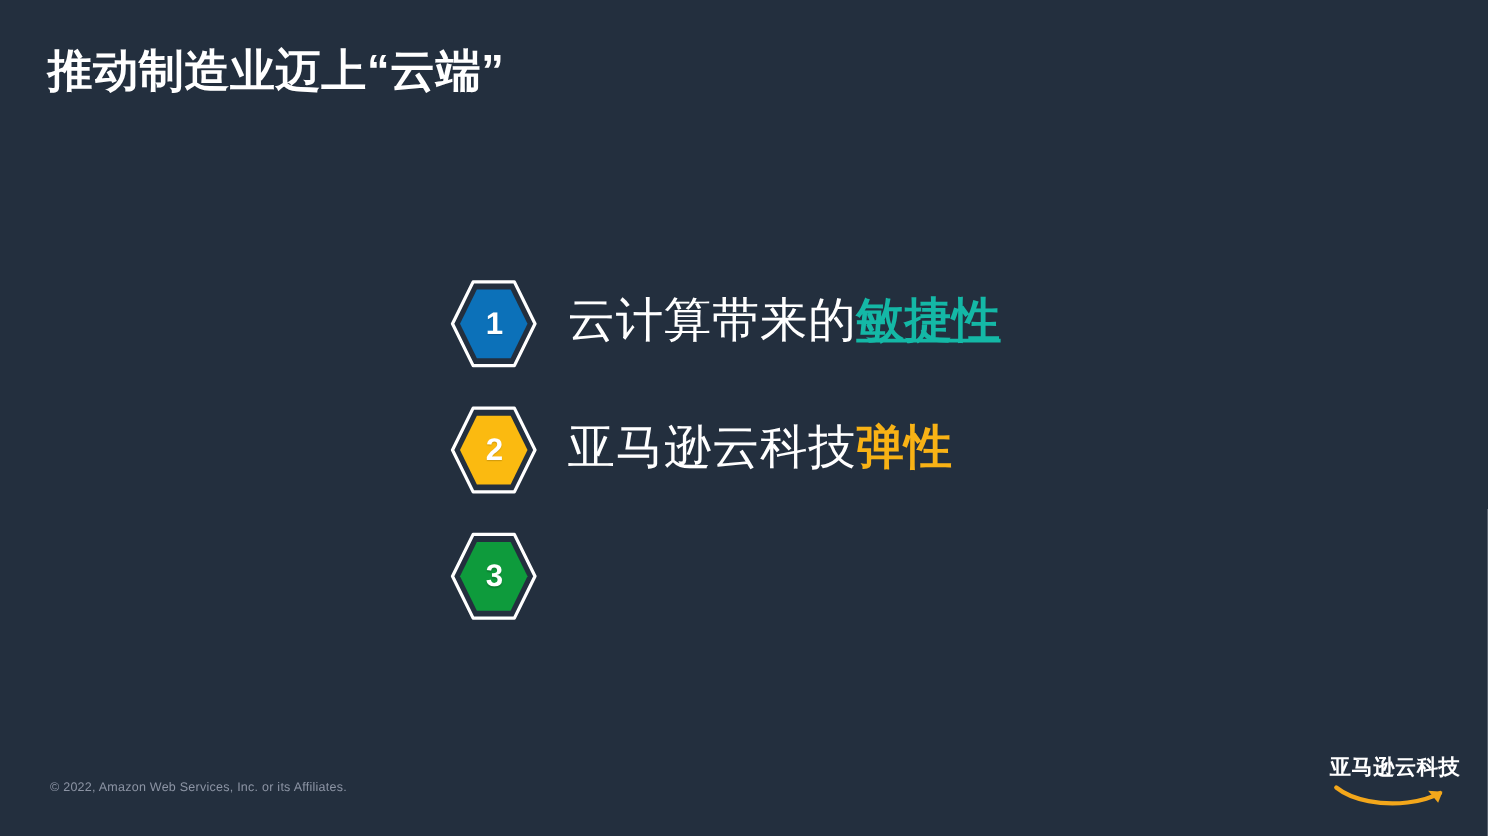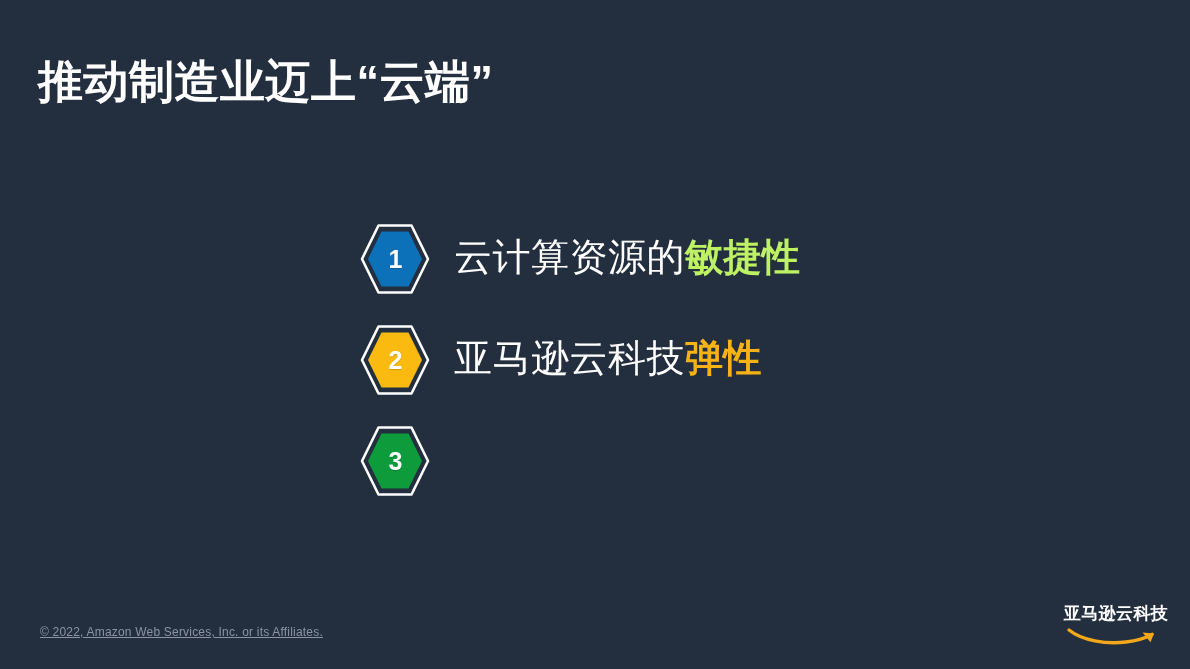--- a/index.html
+++ b/index.html
@@ -19,27 +19,26 @@
     height: 669px;
     background: #232f3e;
     overflow: hidden;
   }
 
   
   #slide-title {
     position: absolute;
     left: 38px;
     top: 34px;
-    font-size: 45px;
+    font-size: 36px;
     font-weight: bold;
     color: #ffffff;
     letter-spacing: 0.5px;
     white-space: nowrap;
     line-height: 1.25;
-    margin-top: 20px;
   }
 
   
   #bullet-list {
     position: absolute;
     left: 358px;
     top: 222px;
     width: 760px;
   }
   .bullet-row {
@@ -93,25 +92,24 @@
   .bullet-text .hl {
     color: #f8b215;
     font-weight: bold;
   }
 
   
   #copyright {
     position: absolute;
     left: 40px;
     top: 625px;
-    font-size: 12px;
+    font-size: 10px;
     color: #8c94a4;
     letter-spacing: 0.2px;
     white-space: nowrap;
-    text-decoration: underline;
   }
 
   
   #aws-logo {
     position: absolute;
     left: 1062px;
     top: 602px;
     width: 108px;
     height: 44px;
   }
@@ -146,21 +144,21 @@
 
     <div class="bullet-row">
       <div class="hex-wrap">
         <svg viewBox="0 0 74 74" xmlns="http://www.w3.org/2000/svg">
           <polygon points="20.5,3.5 53.5,3.5 70,37 53.5,70.5 20.5,70.5 4,37" fill="none" stroke="#ffffff" stroke-width="2.6" stroke-linejoin="round"></polygon>
           <polygon id="hexfill1" points="23.5,9.5 50.5,9.5 64,37 50.5,64.5 23.5,64.5 10,37" fill="#0C71B9"></polygon>
         </svg>
         <div class="hex-number">1</div>
       </div>
       <div class="bullet-text">
-        <span>云计算资源的</span><span class="hl" style="color: #bef264;">敏捷性</span>
+        <span>云计算带来的</span><span class="hl" style="color: #14b8a6; text-decoration: underline;">敏捷性</span>
       </div>
     </div>
 
     <div class="bullet-row">
       <div class="hex-wrap">
         <svg viewBox="0 0 74 74" xmlns="http://www.w3.org/2000/svg">
           <polygon points="20.5,3.5 53.5,3.5 70,37 53.5,70.5 20.5,70.5 4,37" fill="none" stroke="#ffffff" stroke-width="2.6" stroke-linejoin="round"></polygon>
           <polygon id="hexfill2" points="23.5,9.5 50.5,9.5 64,37 50.5,64.5 23.5,64.5 10,37" fill="#FBBA10"></polygon>
         </svg>
         <div class="hex-number">2</div>

